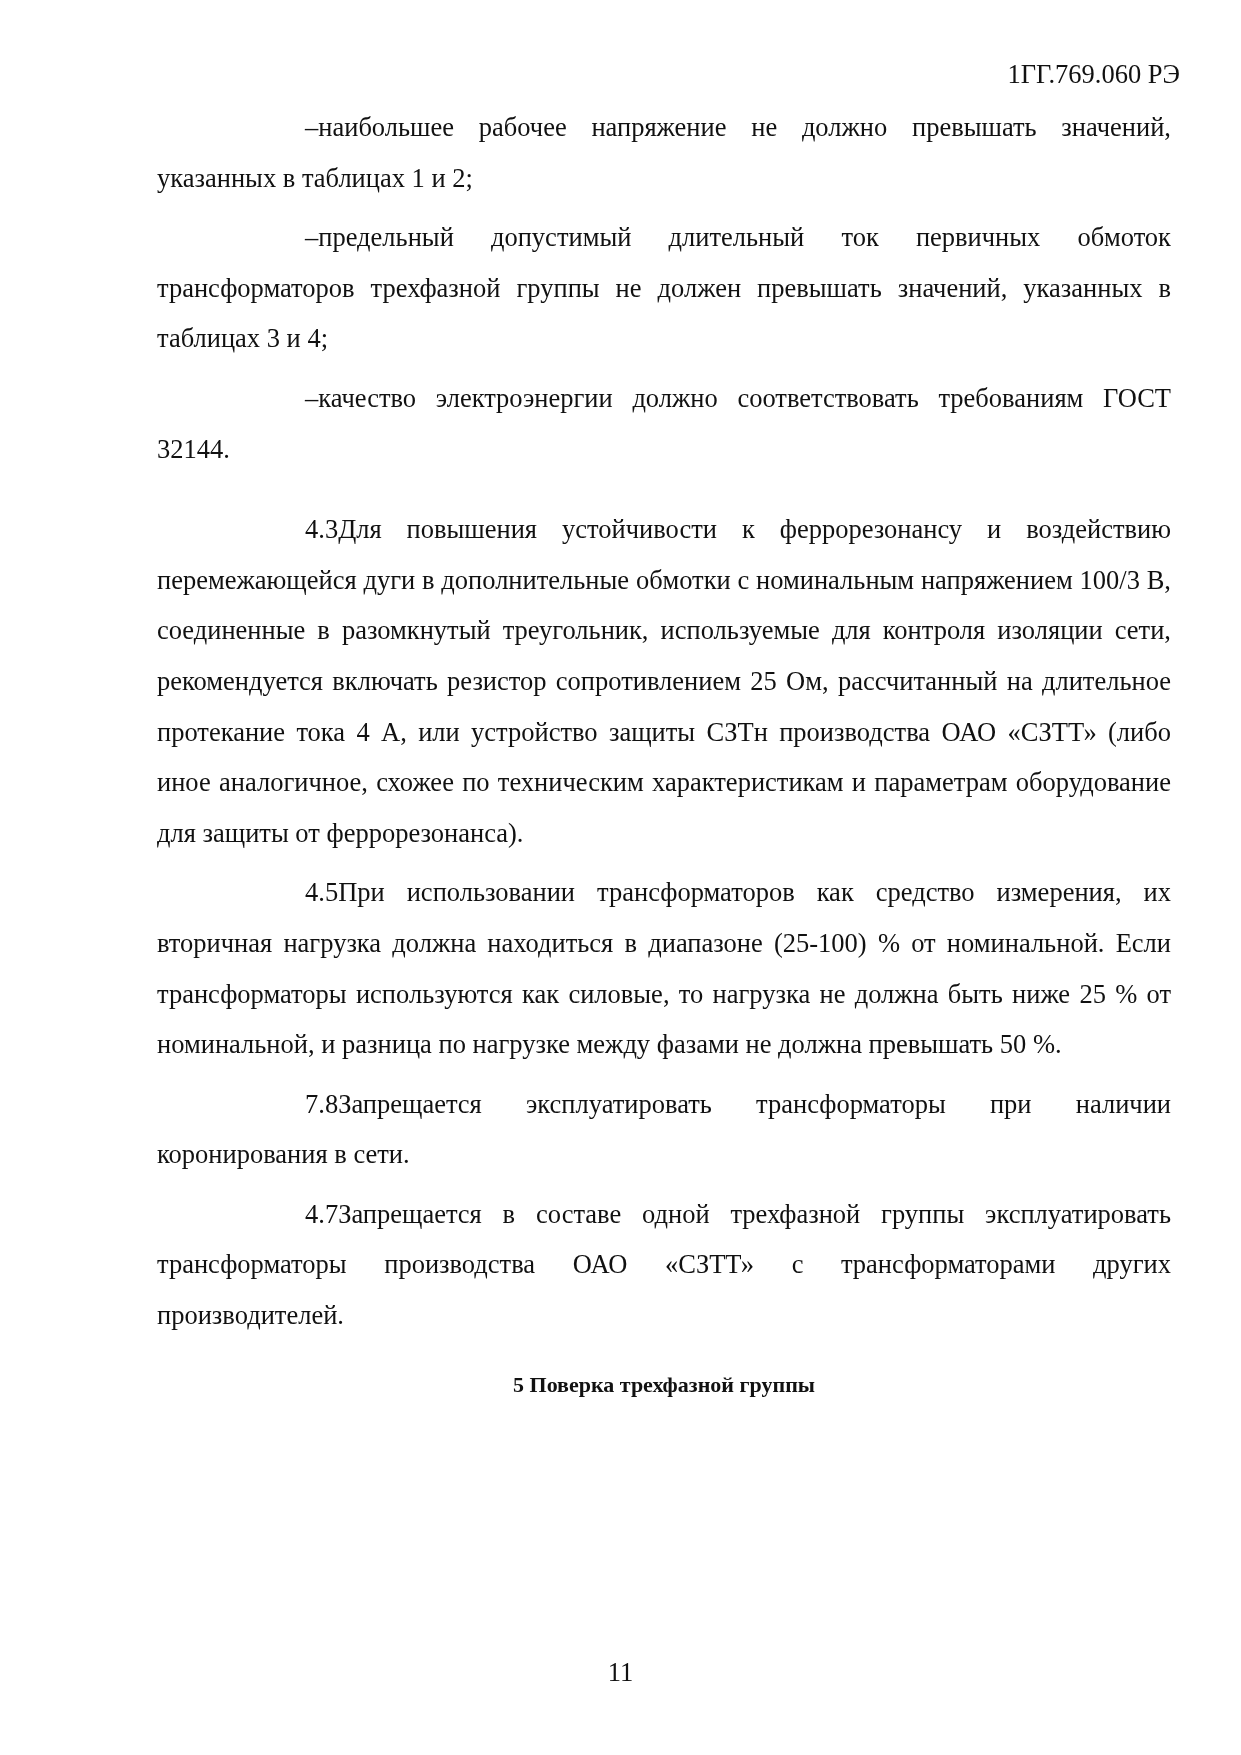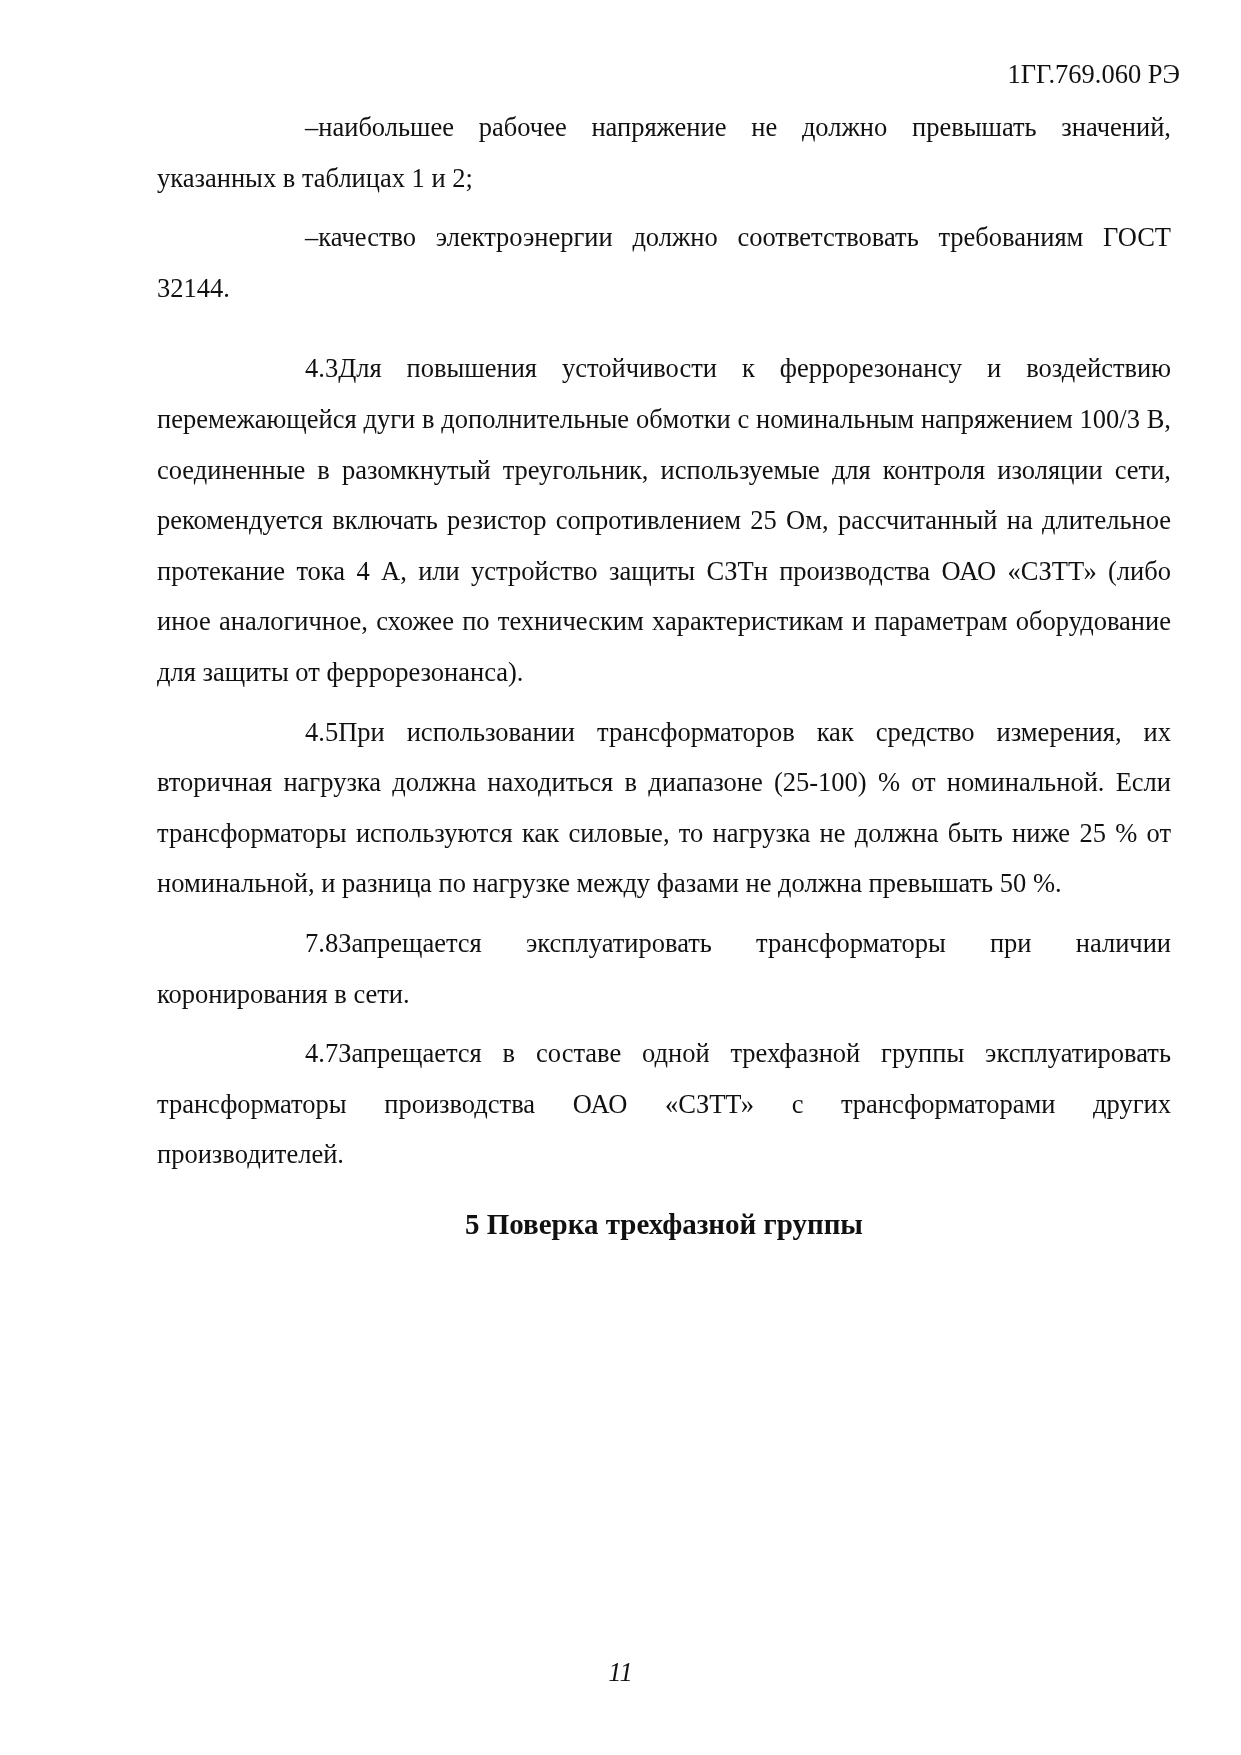--- a/index.html
+++ b/index.html
@@ -18,38 +18,39 @@
       position: absolute; left: 148px; top: 93px; width: 1032px;
     }
     .p {
       margin: 9px; line-height: 50.6px; text-align: justify;
       text-indent: 74px;
     }
     .p .num { display: inline-block; min-width: 51px; }
     .p .dash { display: inline-block; min-width: 36px; }
     .gap { height: 12px; }
     .heading {
-      margin: 0; text-align: center; font-size: 29px;
+      margin: 0; text-align: center; font-size: 22px;
       line-height: 50px; padding-top: 10px; padding-bottom: 10px;
     }
     .page-number {
       position: absolute; left: 0; width: 1241px; top: 1656px;
-      text-align: center; font-size: 26.5px; line-height: 32px; font-style: italic;
+      text-align: center; font-size: 26.5px; line-height: 32px;
     }
   </style>
 </head>
 <body>
 
 <div class="page">
 
   <div class="doc-code">1ГГ.769.060 РЭ</div>
 
   <div class="body">
 
     <p class="p"><span class="dash">–</span><span>наибольшее рабочее напряжение не должно превышать значений, указанных в таблицах 1 и 2;</span></p>
+    <p class="p"><span class="dash">–</span><span>предельный допустимый длительный ток первичных обмоток трансформаторов трехфазной группы не должен превышать значений, указанных в таблицах 3 и 4;</span></p>
     <p class="p"><span class="dash">–</span><span>качество электроэнергии должно соответствовать требованиям ГОСТ 32144.</span></p>
 
     <div class="gap"></div>
 
     <p class="p"><span class="num">4.3</span><span>Для повышения устойчивости к феррорезонансу и воздействию перемежающейся дуги в дополнительные обмотки с номинальным напряжением 100/3 В, соединенные в разомкнутый треугольник, используемые для контроля изоляции сети, рекомендуется включать резистор сопротивлением 25 Ом, рассчитанный на длительное протекание тока 4 А, или устройство защиты СЗТн производства ОАО «СЗТТ» (либо иное аналогичное, схожее по техническим характеристикам и параметрам оборудование для защиты от феррорезонанса).</span></p>
     <p class="p"><span class="num">4.5</span><span>При использовании трансформаторов как средство измерения, их вторичная нагрузка должна находиться в диапазоне (25-100) % от номинальной. Если трансформаторы используются как силовые, то нагрузка не должна быть ниже 25 % от номинальной, и разница по нагрузке между фазами не должна превышать 50 %.</span></p>
     <p class="p"><span class="num">7.8</span><span>Запрещается эксплуатировать трансформаторы при наличии коронирования в сети.</span></p>
     <p class="p"><span class="num">4.7</span><span>Запрещается в составе одной трехфазной группы эксплуатировать трансформаторы производства ОАО «СЗТТ» с трансформаторами других производителей.</span></p>
 
     <h2 class="heading">5 Поверка трехфазной группы</h2>

